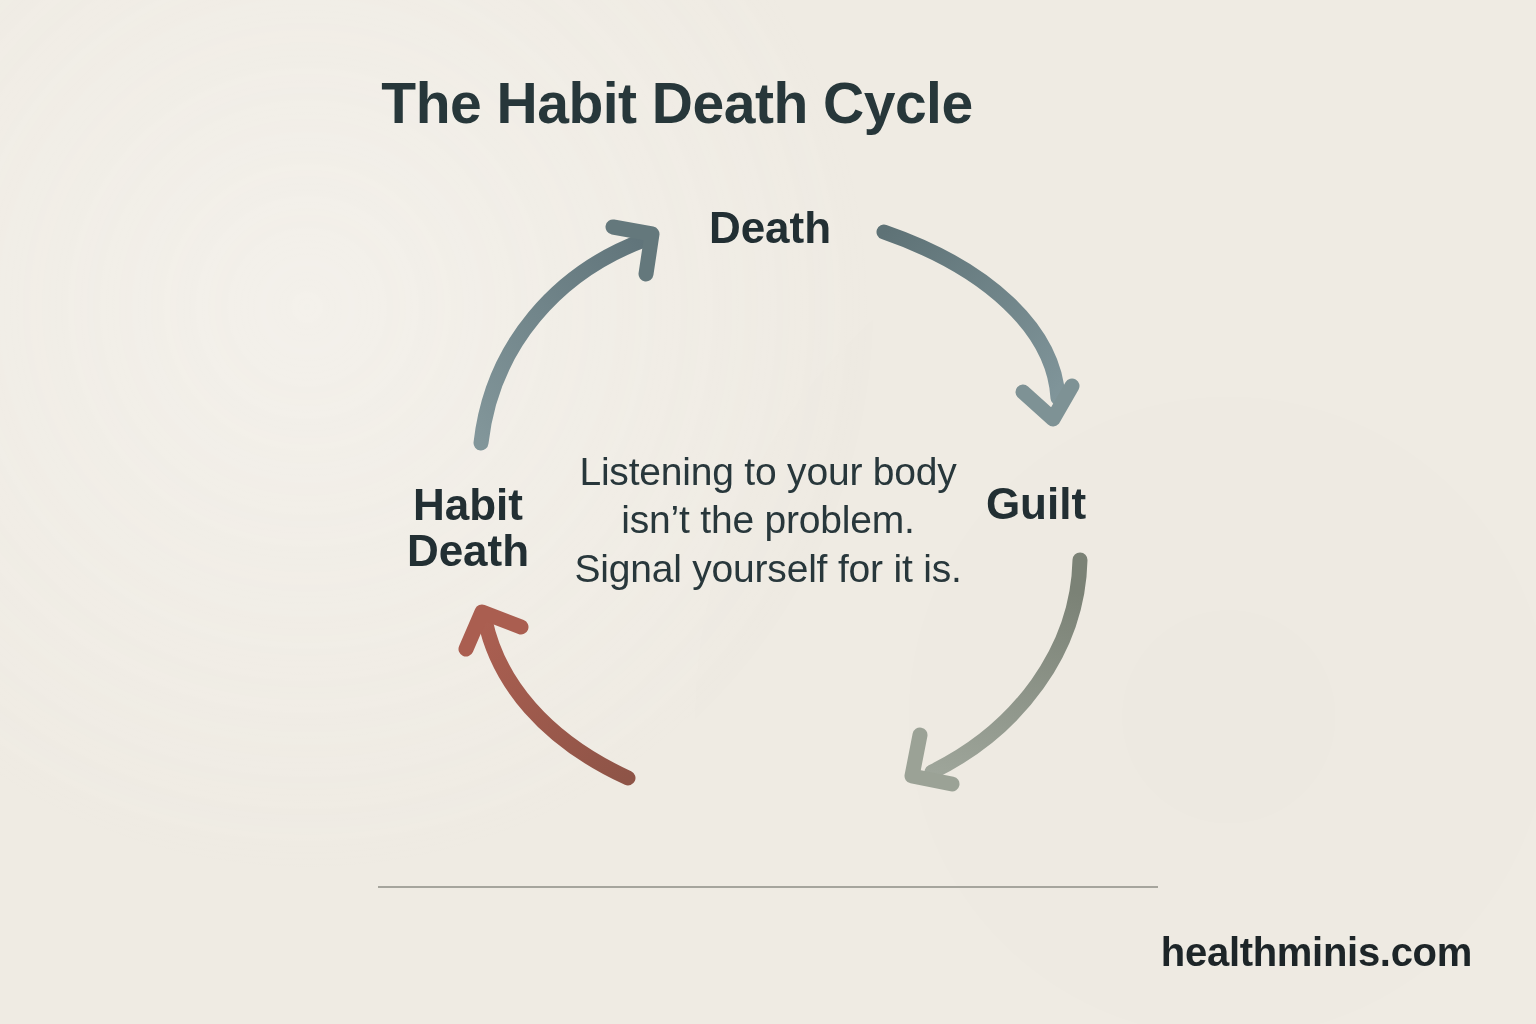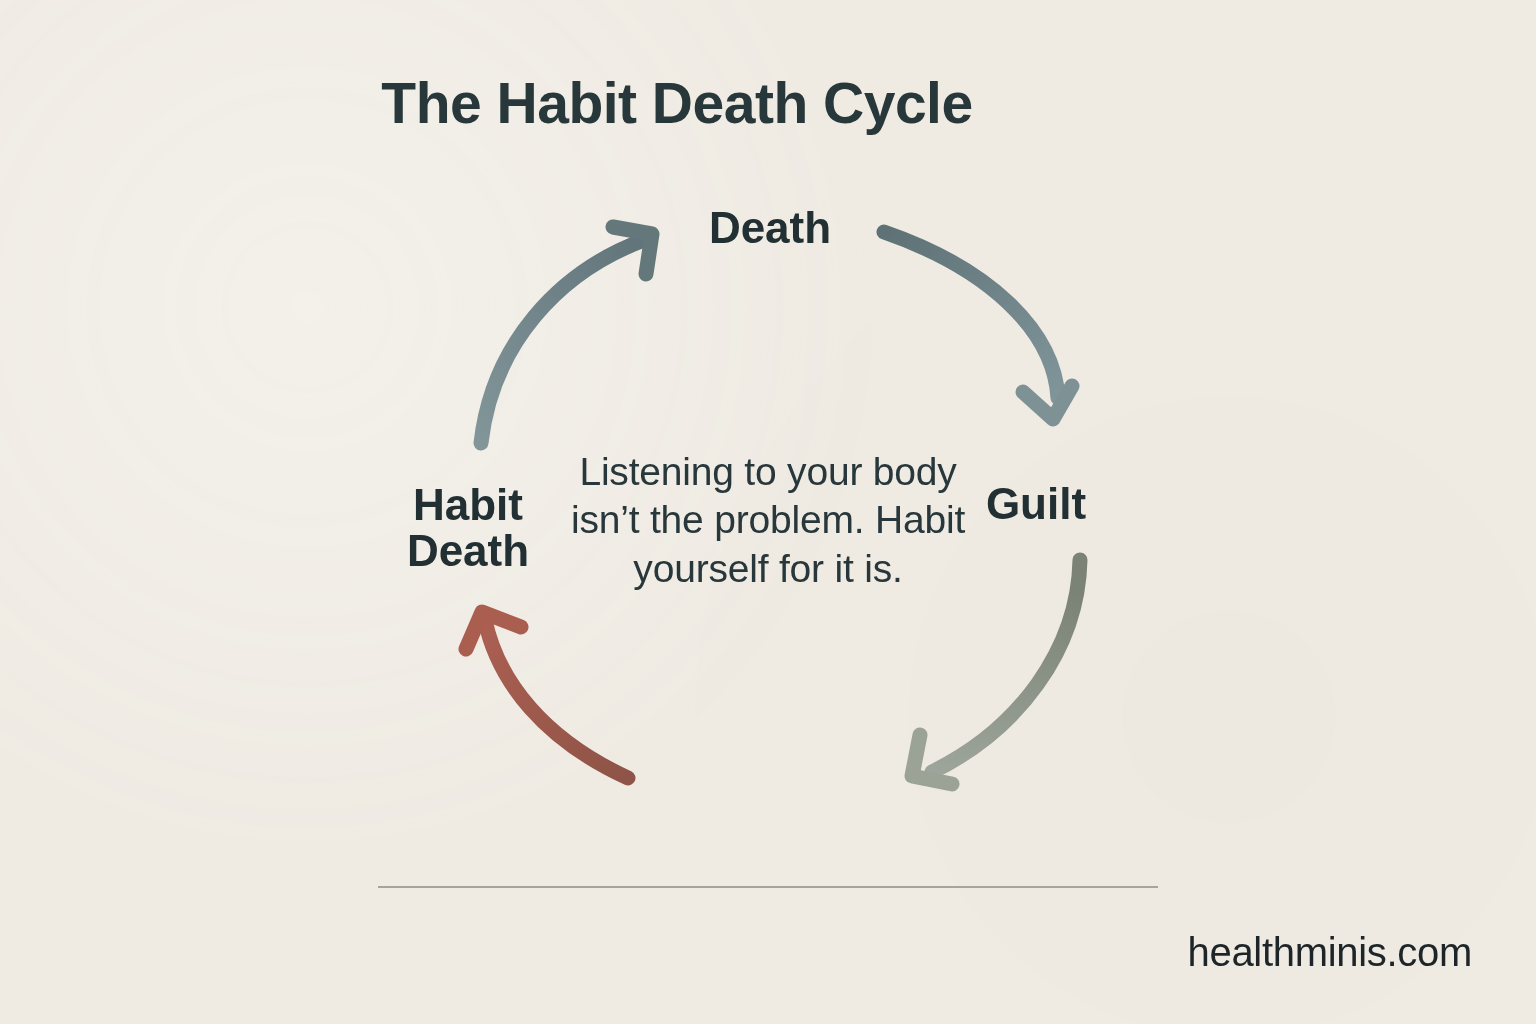--- a/index.html
+++ b/index.html
@@ -100,21 +100,21 @@
     height: 2px;
     background: #8d8d85;
     opacity: 0.75;
   }
 
   .footer {
     position: absolute;
     right: 64px;
     top: 930px;
     font-size: 40px;
-    font-weight: 400;
+    font-weight: 700;
     color: #1d2528;
     letter-spacing: -0.3px;
   }
 </style>
 </head>
 <body>
 
 <div class="grain"></div>
 
 <div id="canvas">
@@ -165,21 +165,21 @@
     </svg>
 
     <div class="node-label node-signal">Death</div>
 
     <div class="node-label node-guilt">Guilt</div>
 
 
     <div class="node-label node-habitdeath">Habit
 Death</div>
 
-    <div class="center-quote">Listening to your body isn’t the problem. Habit yourself for it is.</div>
+    <div class="center-quote">Listening to your body isn’t the problem. Signal yourself for it is.</div>
 
   </div>
 
   <div class="divider"></div>
 
   <div class="footer">healthminis.com</div>
 
 </div>
 
 </body></html>

